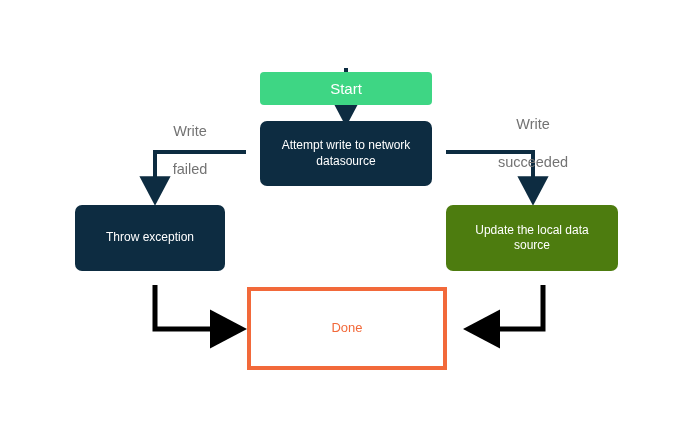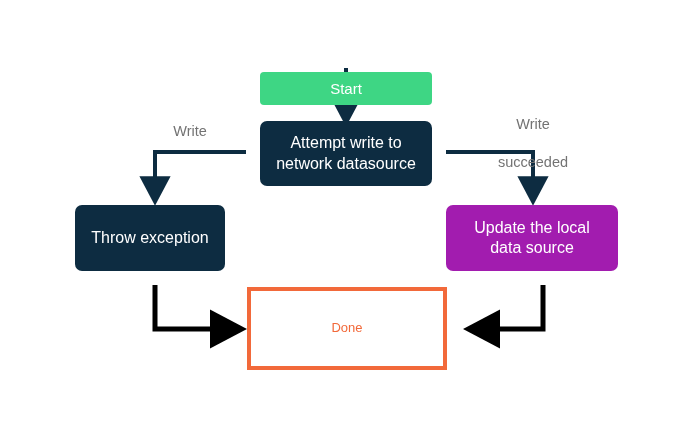--- a/index.html
+++ b/index.html
@@ -26,21 +26,21 @@
     box-sizing: border-box;
     line-height: 1.28;
   }
   .node-start {
     border-radius: 4px;
     font-size: 15px;
     color: #ffffff;
   }
   .node-process {
     border-radius: 7px;
-    font-size: 16px;
+    font-size: 12px;
     color: #ffffff;
     padding: 0 14px;
   }
   .node-terminal {
     background: #ffffff;
     font-size: 13px;
     border-style: solid;
     border-width: 4px;
   }
   .edge-label {
@@ -91,30 +91,31 @@
   </div>
 
   <div class="node node-process" style="left:260px; top:121px; width:172px; height:65px; background:#0d2c41;">
     <span>Attempt write to network datasource</span>
   </div>
 
   <div class="node node-process" style="left:75px; top:205px; width:150px; height:66px; background:#0d2c41;">
     <span>Throw exception</span>
   </div>
 
-  <div class="node node-process" style="left:446px; top:205px; width:172px; height:66px; background:#a21caf;justify-content:center;">
+  <div class="node node-process" style="left:446px; top:205px; width:172px; height:66px; background:#4d7c0f;justify-content:center;">
     <span>Update the local data source</span>
   </div>
 
   <div class="node node-terminal" style="left:247px; top:287px; width:200px; height:83px; border-color:#f2693a; color:#f2693a;">
     <span>Done</span>
   </div>
 
   <div class="edge-label" style="left:140px; top:103px; width:100px;">
     <div>Write</div>
+    <div>failed</div>
   </div>
 
   <div class="edge-label" style="left:452px; top:96px; width:162px;">
     <div>Write</div>
     <div>succeeded</div>
   </div>
 
 </div>
 
 </body></html>

